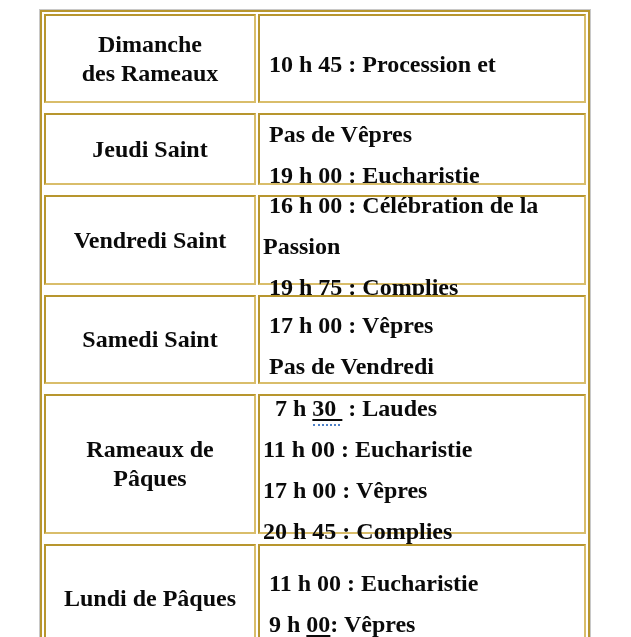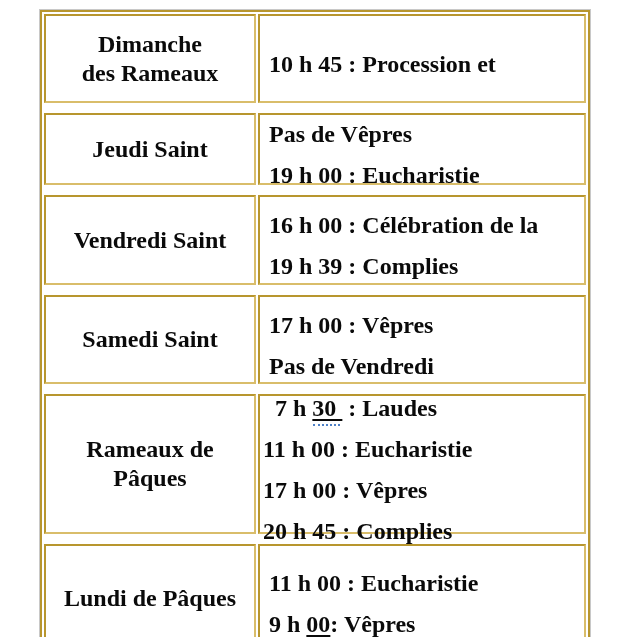--- a/index.html
+++ b/index.html
@@ -95,21 +95,22 @@
           <div class="sline"><span> Pas de Vêpres</span></div>
           <div class="sline"><span> 19 h 00 : Eucharistie</span></div>
         </div>
       </div>
       <div class="row" style="height: 90px;">
         <div class="cell day-cell">
           <div class="day-line">Vendredi Saint</div>
         </div>
         <div class="cell sched-cell">
           <div class="sline"><span> 16 h 00 : Célébration de la</span></div>
-          <div class="sline"><span> 19 h 39 : Complies</span></div>
+          <div class="sline"><span>Passion</span></div>
+          <div class="sline"><span> 19 h 75 : Complies</span></div>
         </div>
       </div>
       <div class="row" style="height: 89px;">
         <div class="cell day-cell">
           <div class="day-line">Samedi Saint</div>
         </div>
         <div class="cell sched-cell">
           <div class="sline"><span> 17 h 00 : Vêpres</span></div>
           <div class="sline"><span> Pas de Vendredi</span></div>
         </div>

